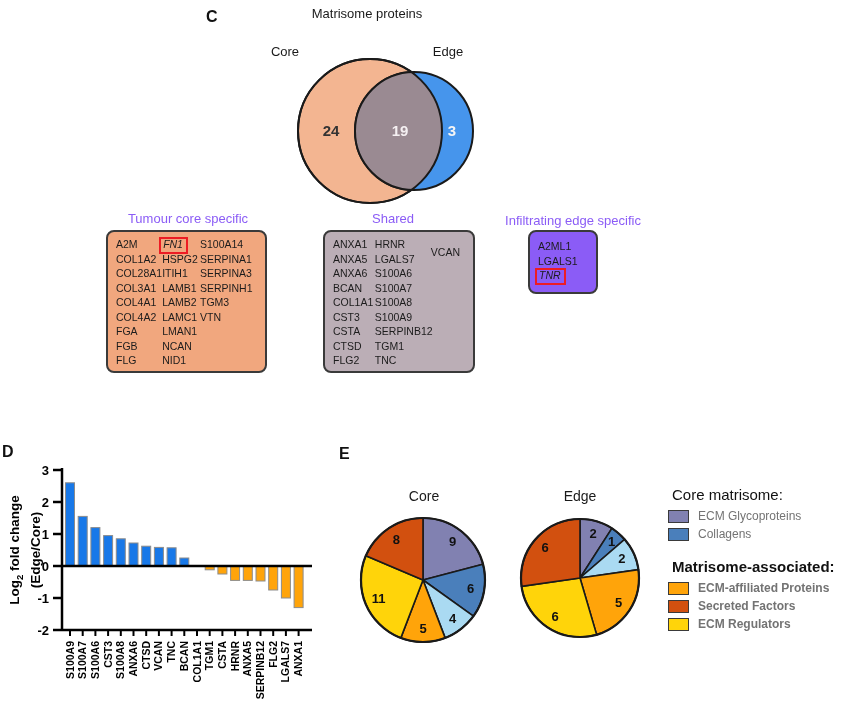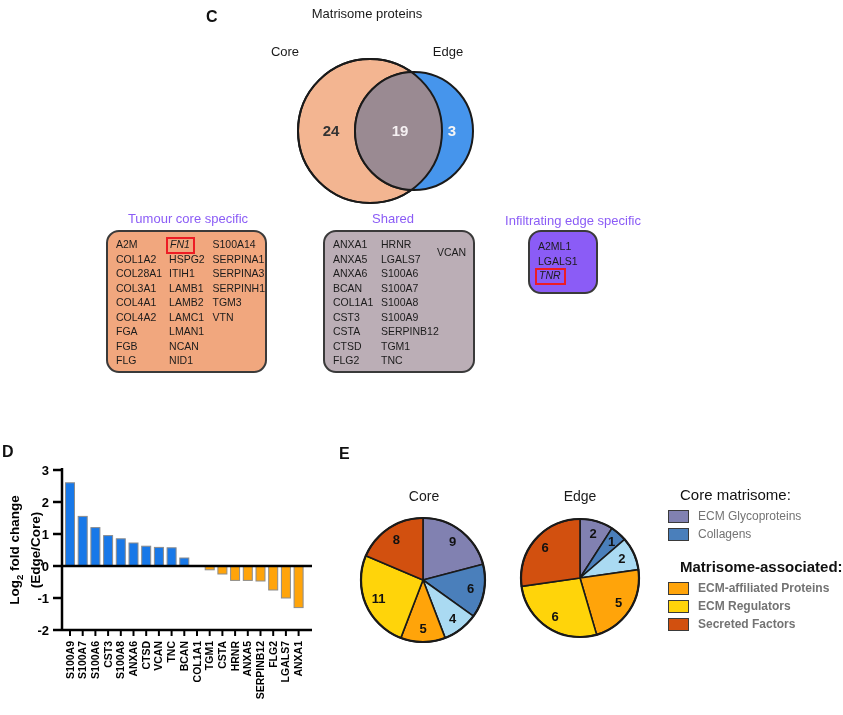--- a/index.html
+++ b/index.html
@@ -4,34 +4,34 @@
 <style>
   html,body{margin:0;padding:0;background:#fff;}
   .canvas{position:relative;width:843px;height:715px;background:#ffffff;overflow:hidden;
           font-family:"Liberation Sans",sans-serif;color:#1a1a1a;}
   .abs{position:absolute;}
   .ctr{transform:translateX(-50%);white-space:nowrap;}
   .panel-label{font-weight:bold;font-size:16px;color:#111;}
   .fig-title{font-size:13px;color:#1a1a1a;}
   .venn-label{font-size:13px;color:#1a1a1a;}
   .box-title{font-size:13px;color:#8b5cf6;}
-  .pbox{position:absolute;border:2.6px solid #3a3a3a;border-radius:13px;display:flex;
-        padding:5px 0 4px 8px;box-sizing:border-box;}
+  .pbox{position:absolute;border:2.6px solid #3a3a3a;border-radius:8px;display:flex;
+        padding:5px 13px 4px 8px;box-sizing:border-box;}
   .pbox .col{font-size:10.5px;line-height:14.5px;color:#1c1c1c;}
   .gene{height:14.5px;white-space:nowrap;}
   .gene .inner{display:inline-block;}
   .gene.hl .inner{border:2.2px solid #ED1C24;line-height:11.5px;padding:0 3px 1px 2px;
                   margin:-1px 12px -3px -3px;font-style:italic;}
   .ylabel{position:absolute;left:-61px;top:533px;width:170px;height:34px;
           transform:rotate(-90deg);text-align:center;font-weight:bold;font-size:13.5px;
           line-height:16px;color:#000;}
   .ylabel sub{font-size:9.5px;}
   .pie-title{font-size:14px;color:#1a1a1a;}
   .legend{width:175px;}
-  .legend-header{font-size:15px;color:#111;margin:0 0 6px 12px;}
+  .legend-header{font-size:15px;color:#111;margin:0 0 6px 4px;}
   .legend-row{display:flex;align-items:center;gap:9px;margin:4px 0;}
   .legend-row .swatch{width:19px;height:11px;border:1.6px solid #3a3a3a;flex:0 0 auto;}
   .legend-row .lab{font-size:12px;color:#737373;white-space:nowrap;}
   .legend-group.second{margin-top:17px;font-weight:bold;}
 </style>
 </head>
 <body>
 
 <div class="canvas">
 
@@ -257,23 +257,23 @@
         <span class="lab">Collagens</span>
       </div>
     </div>
     <div class="legend-group second">
       <div class="legend-header">Matrisome-associated:</div>
       <div class="legend-row">
         <div class="swatch" style="background: rgb(255, 164, 10);"></div>
         <span class="lab">ECM-affiliated Proteins</span>
       </div>
       <div class="legend-row">
+        <div class="swatch" style="background: rgb(210, 80, 15);"></div>
+        <span class="lab">Secreted Factors</span>
+      </div>
+      <div class="legend-row">
         <div class="swatch" style="background: rgb(255, 212, 10);"></div>
         <span class="lab">ECM Regulators</span>
       </div>
-      <div class="legend-row">
-        <div class="swatch" style="background: rgb(210, 80, 15);"></div>
-        <span class="lab">Secreted Factors</span>
-      </div>
     </div>
   </div>
 
 </div>
 
 </body></html>

